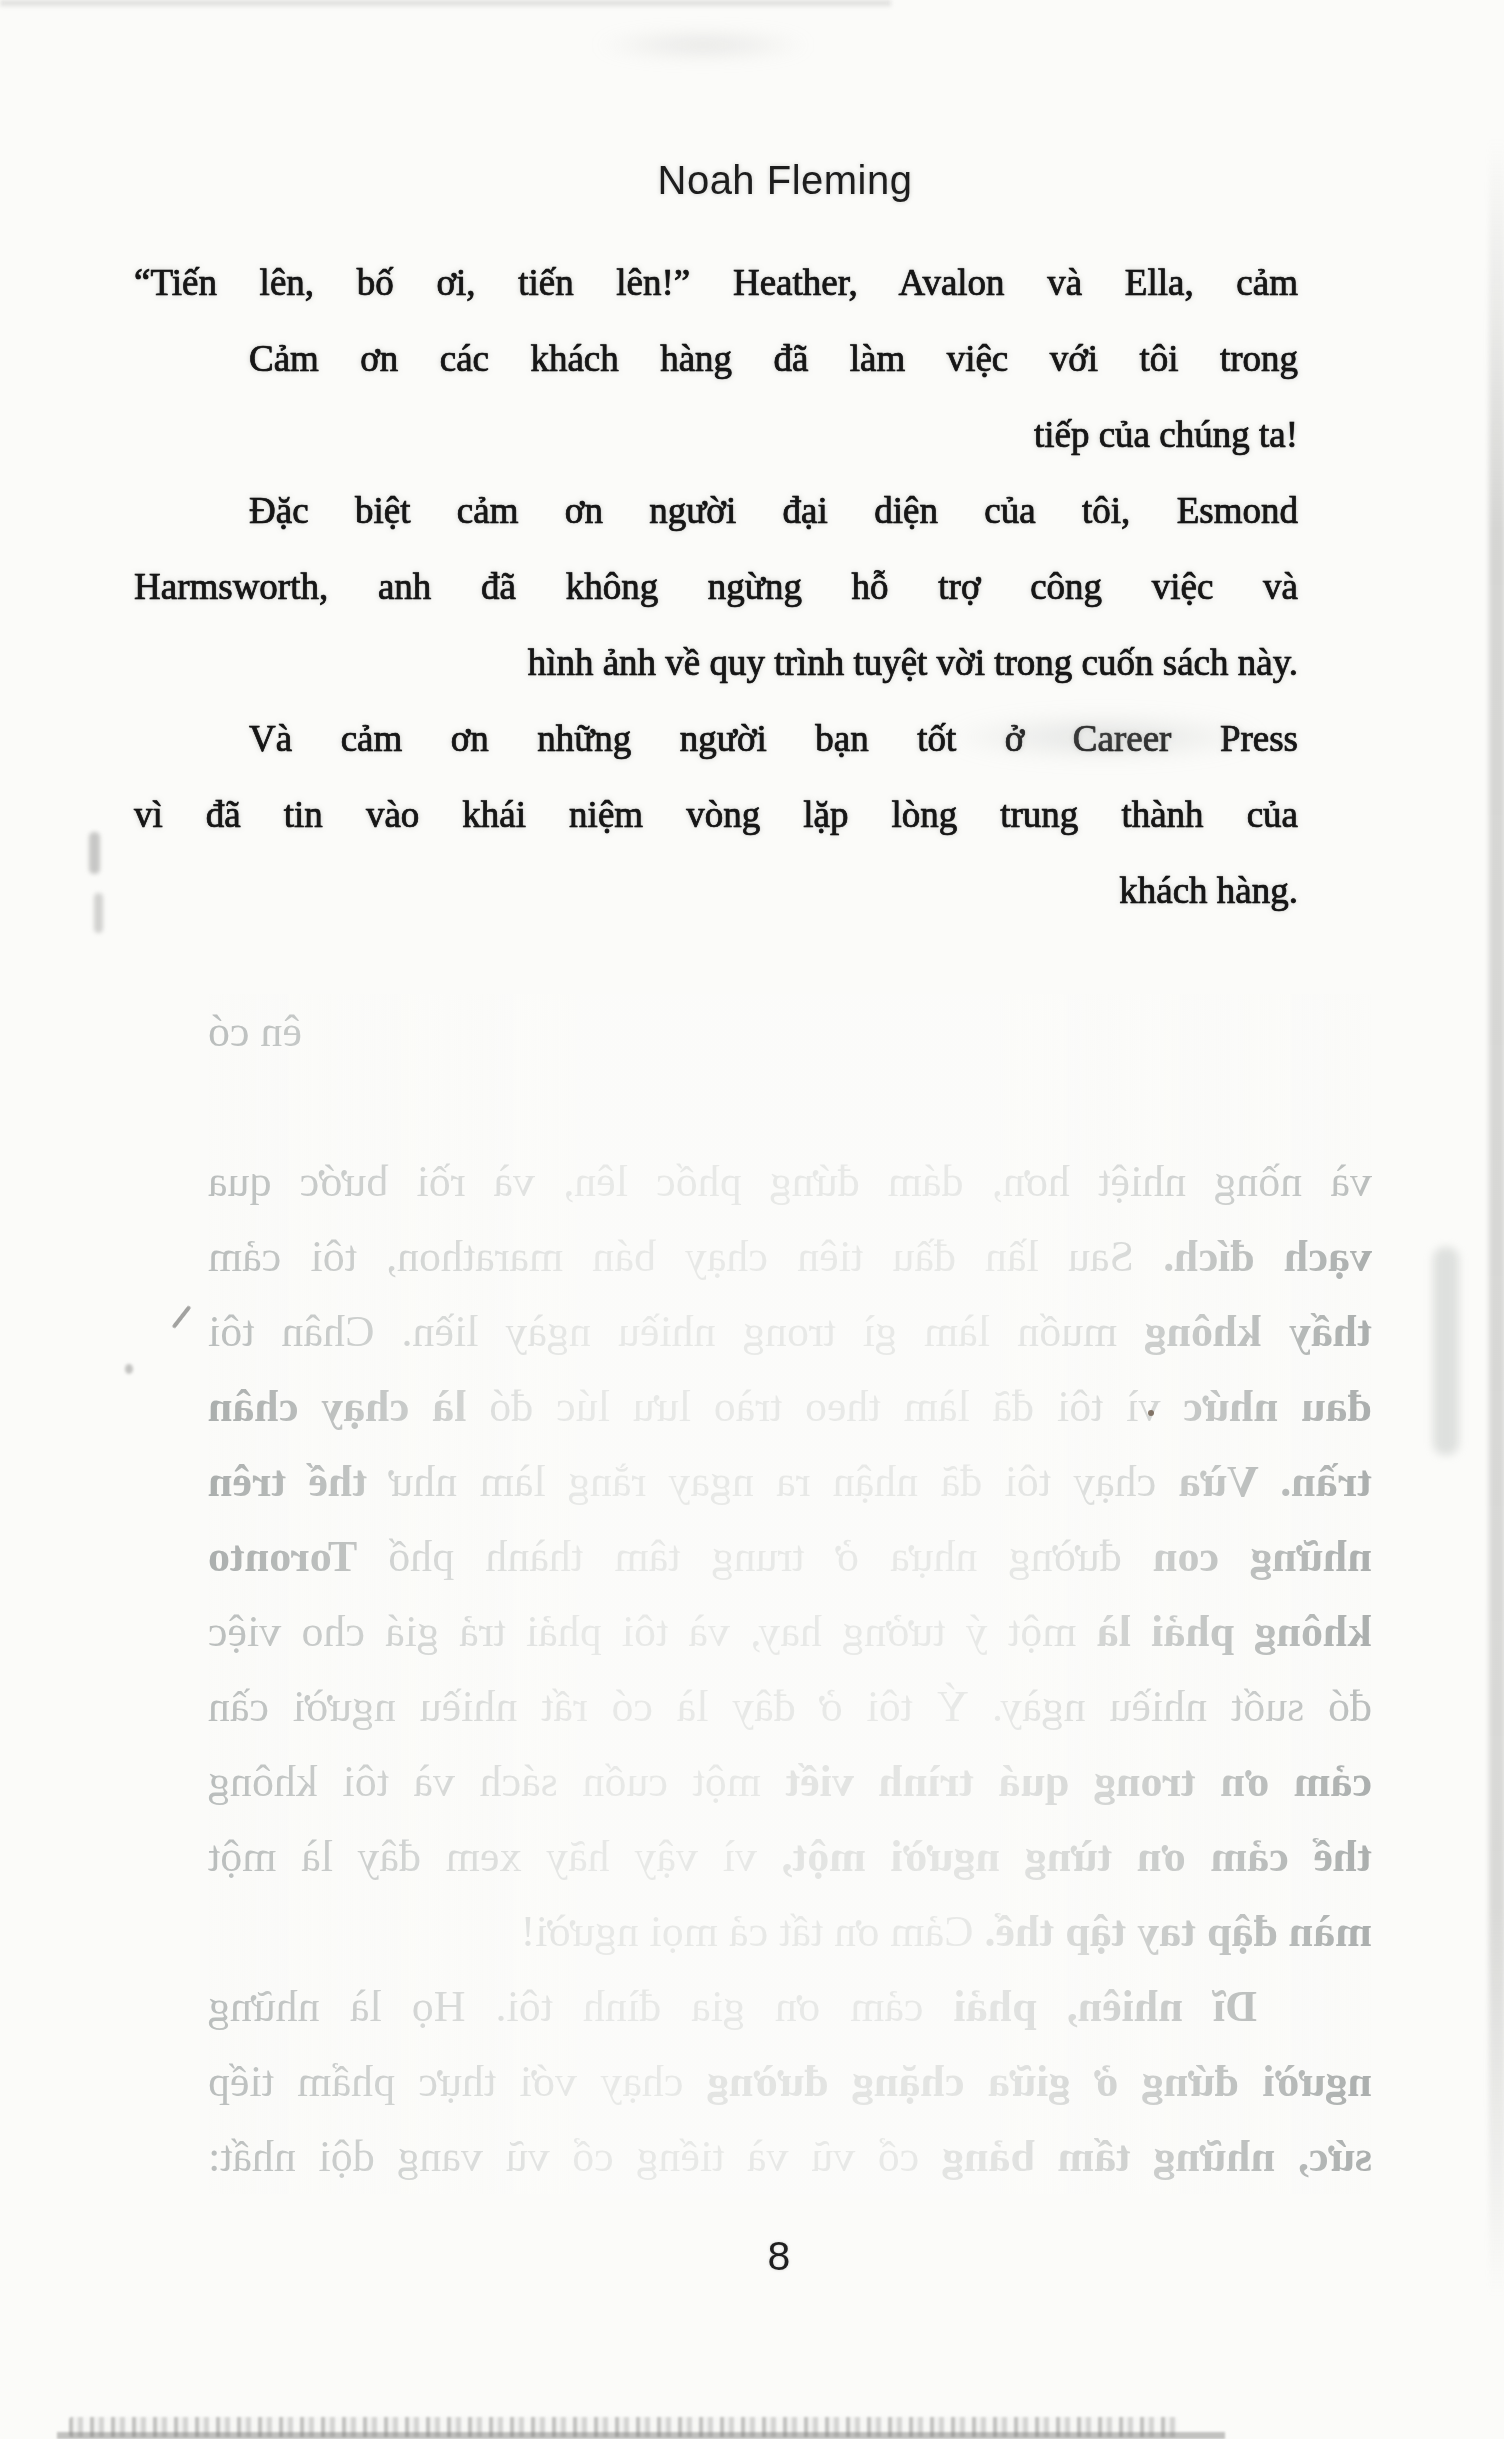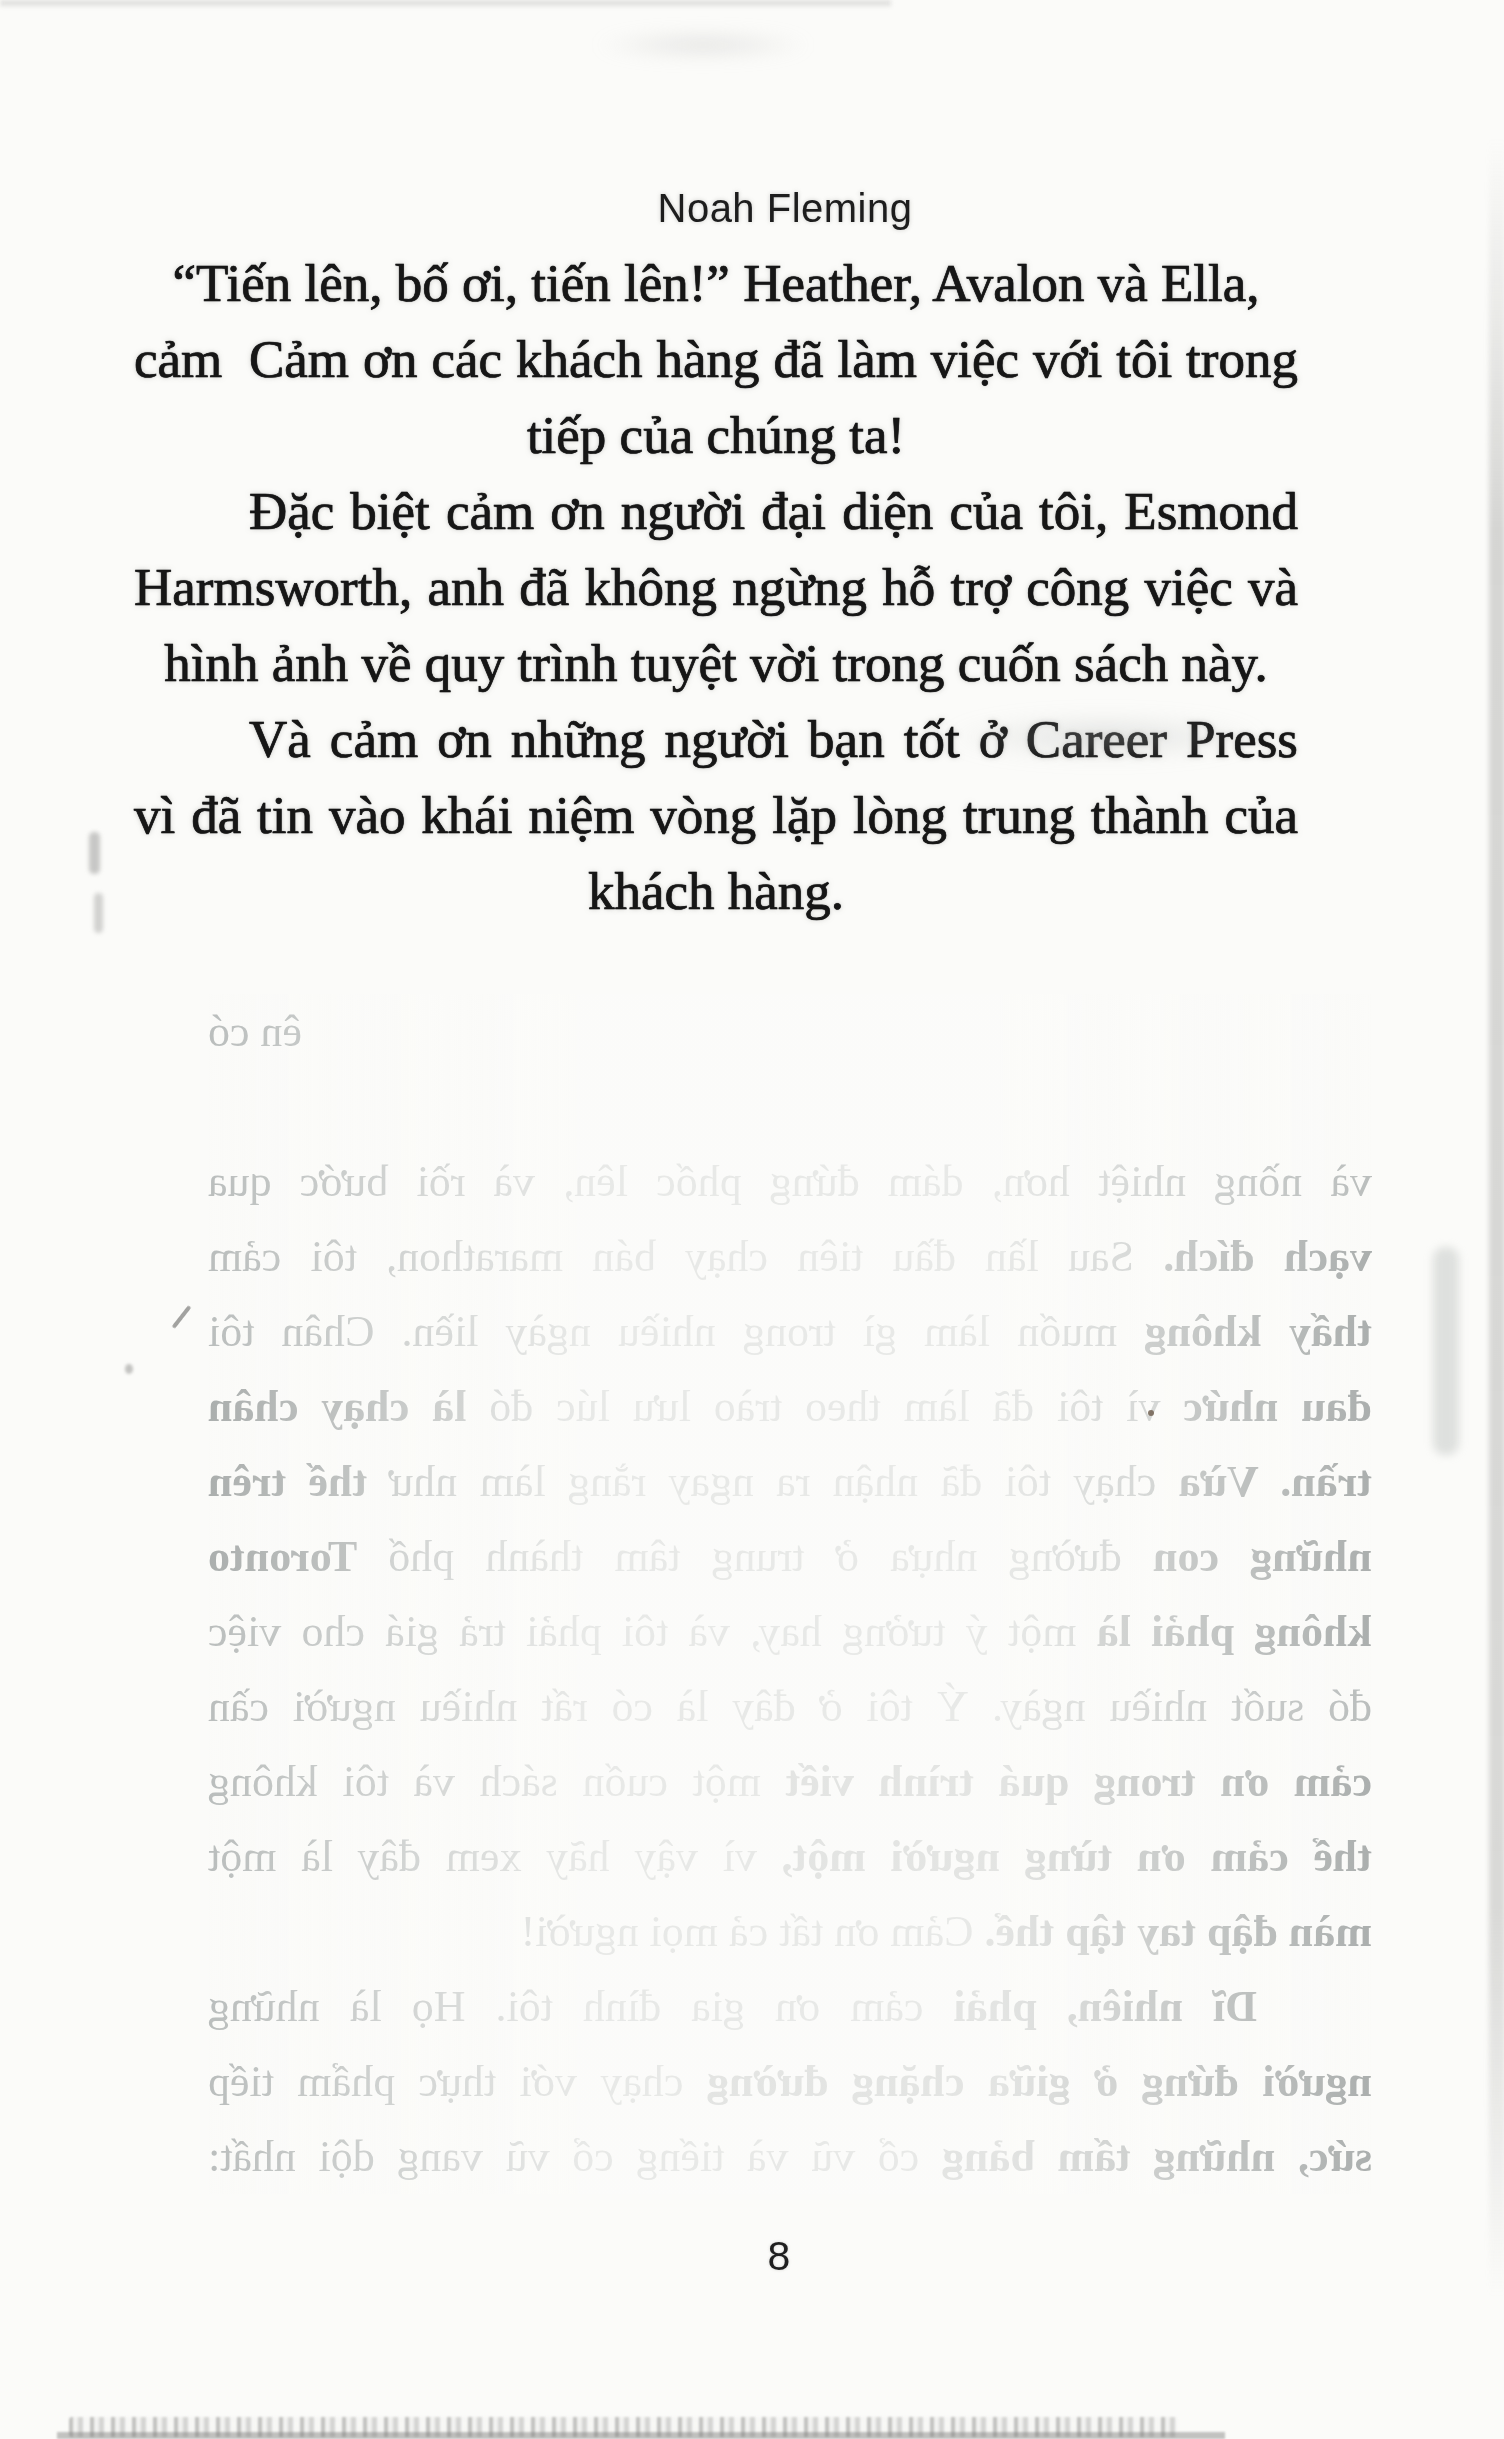--- a/index.html
+++ b/index.html
@@ -17,30 +17,29 @@
     overflow:hidden;
     font-family:"Liberation Serif","DejaVu Serif",serif;
   }
   
   .header{
     position:absolute;top:158px;left:785px;transform:translateX(-50%);
     font-family:"Liberation Sans","DejaVu Sans",sans-serif;
     font-size:40px;color:var(--header-ink);
     letter-spacing:0.5px;white-space:nowrap;
     text-shadow:0 0 4px rgba(150,150,148,.45);
-    margin-top:28px;
   }
   
   .body-text{
     position:absolute;left:134px;top:245px;width:1164px;
     color:var(--ink);
   }
   .body-text .line{
-    height:76px;line-height:76px;font-size:53px;
-    text-align:center;white-space:normal;
+    height:76px;line-height:76px;font-size:37px;
+    text-align:right;white-space:normal;
     -webkit-text-stroke:0.7px var(--ink);
     text-shadow:0 0 5px rgba(148,148,146,.5), 0 0 1px rgba(25,25,25,.9);
   }
   .just{text-align:justify;text-align-last:justify;}
   .indent{text-indent:115px;}
   .alignr{text-align:right;text-align-last:right;}
   
   .bleed{
     position:absolute;left:208px;top:994px;width:1164px;
     transform:scaleX(-1);

